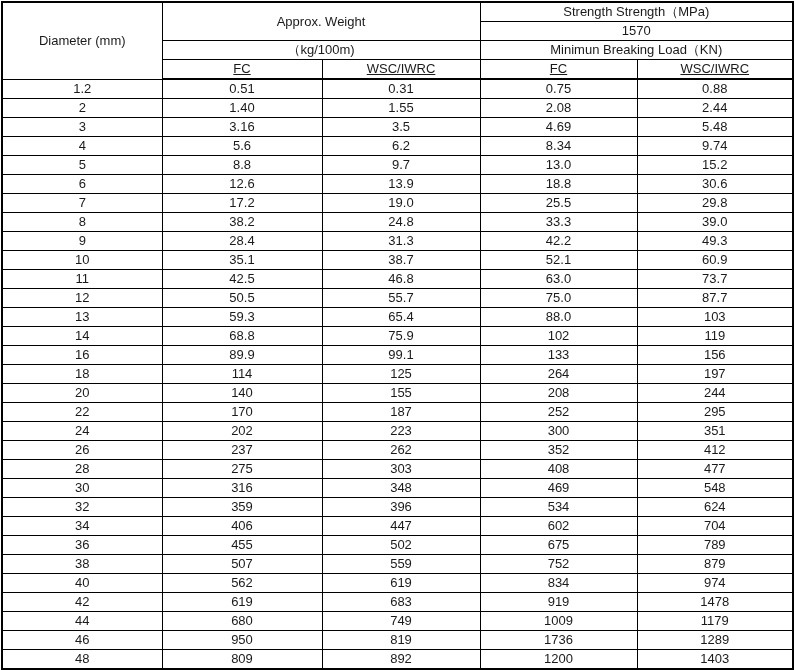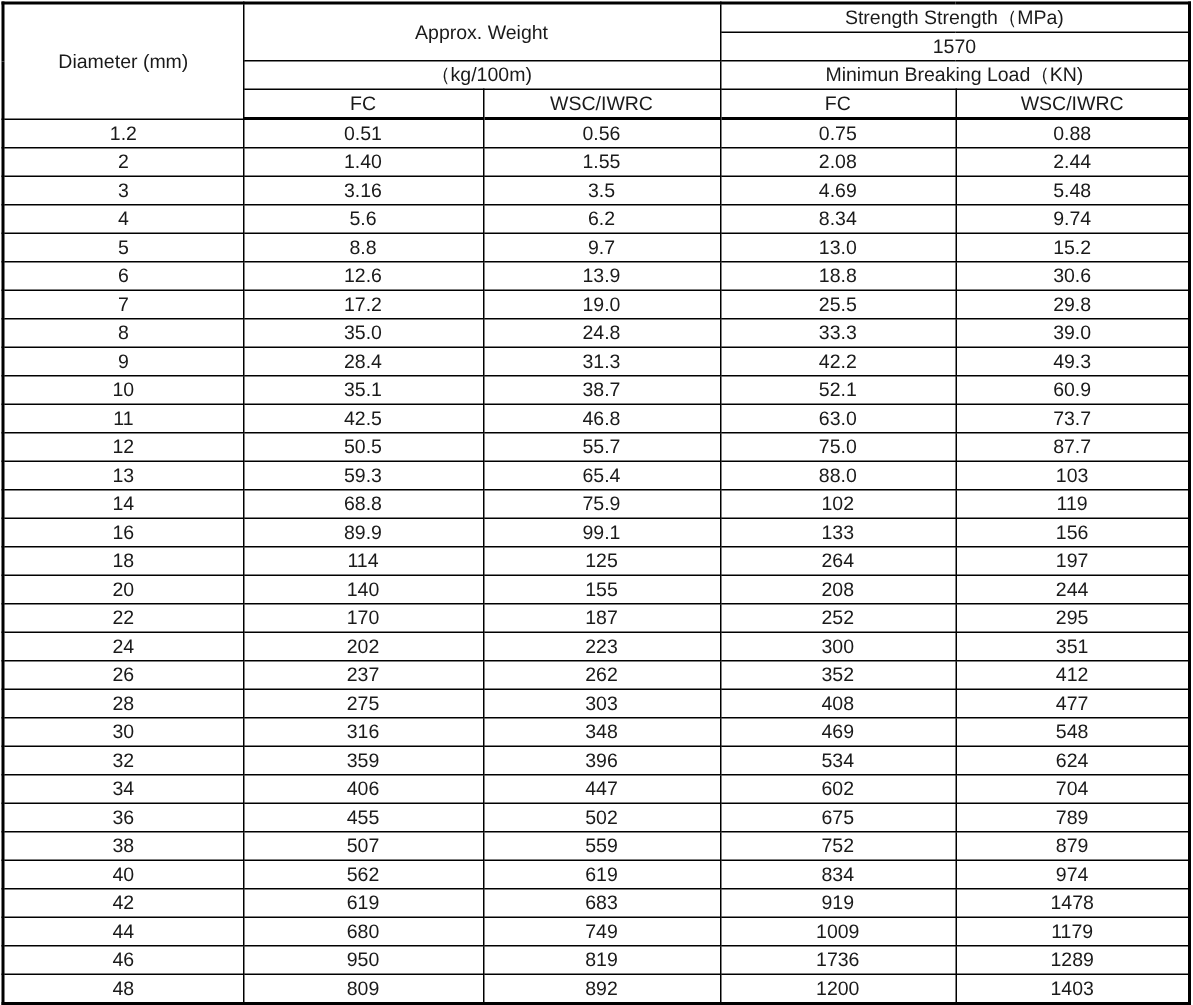--- a/index.html
+++ b/index.html
@@ -30,20 +30,21 @@
     vertical-align: middle;
     padding: 0;
     height: 18px;
     line-height: 18px;
     font-weight: normal;
     overflow: hidden;
     white-space: nowrap;
   }
   table.spec-table thead tr.subhead-row th {
     border-bottom: 2px solid #000000;
+    text-decoration: underline;
   }
   col.c-diameter { width: 160px; }
   col.c-wfc      { width: 160px; }
   col.c-wwsc     { width: 158px; }
   col.c-lfc      { width: 157px; }
   col.c-lwsc     { width: 156px; }
 </style>
 </head>
 <body>
 
@@ -73,21 +74,21 @@
         <th>FC</th>
         <th>WSC/IWRC</th>
         <th>FC</th>
         <th>WSC/IWRC</th>
       </tr>
     </thead>
     <tbody>
         <tr>
           <td>1.2</td>
           <td>0.51</td>
-          <td>0.56</td>
+          <td>0.31</td>
           <td>0.75</td>
           <td>0.88</td>
         </tr>
         <tr>
           <td>2</td>
           <td>1.40</td>
           <td>1.55</td>
           <td>2.08</td>
           <td>2.44</td>
         </tr>
@@ -121,21 +122,21 @@
         </tr>
         <tr>
           <td>7</td>
           <td>17.2</td>
           <td>19.0</td>
           <td>25.5</td>
           <td>29.8</td>
         </tr>
         <tr>
           <td>8</td>
-          <td>35.0</td>
+          <td>38.2</td>
           <td>24.8</td>
           <td>33.3</td>
           <td>39.0</td>
         </tr>
         <tr>
           <td>9</td>
           <td>28.4</td>
           <td>31.3</td>
           <td>42.2</td>
           <td>49.3</td>

